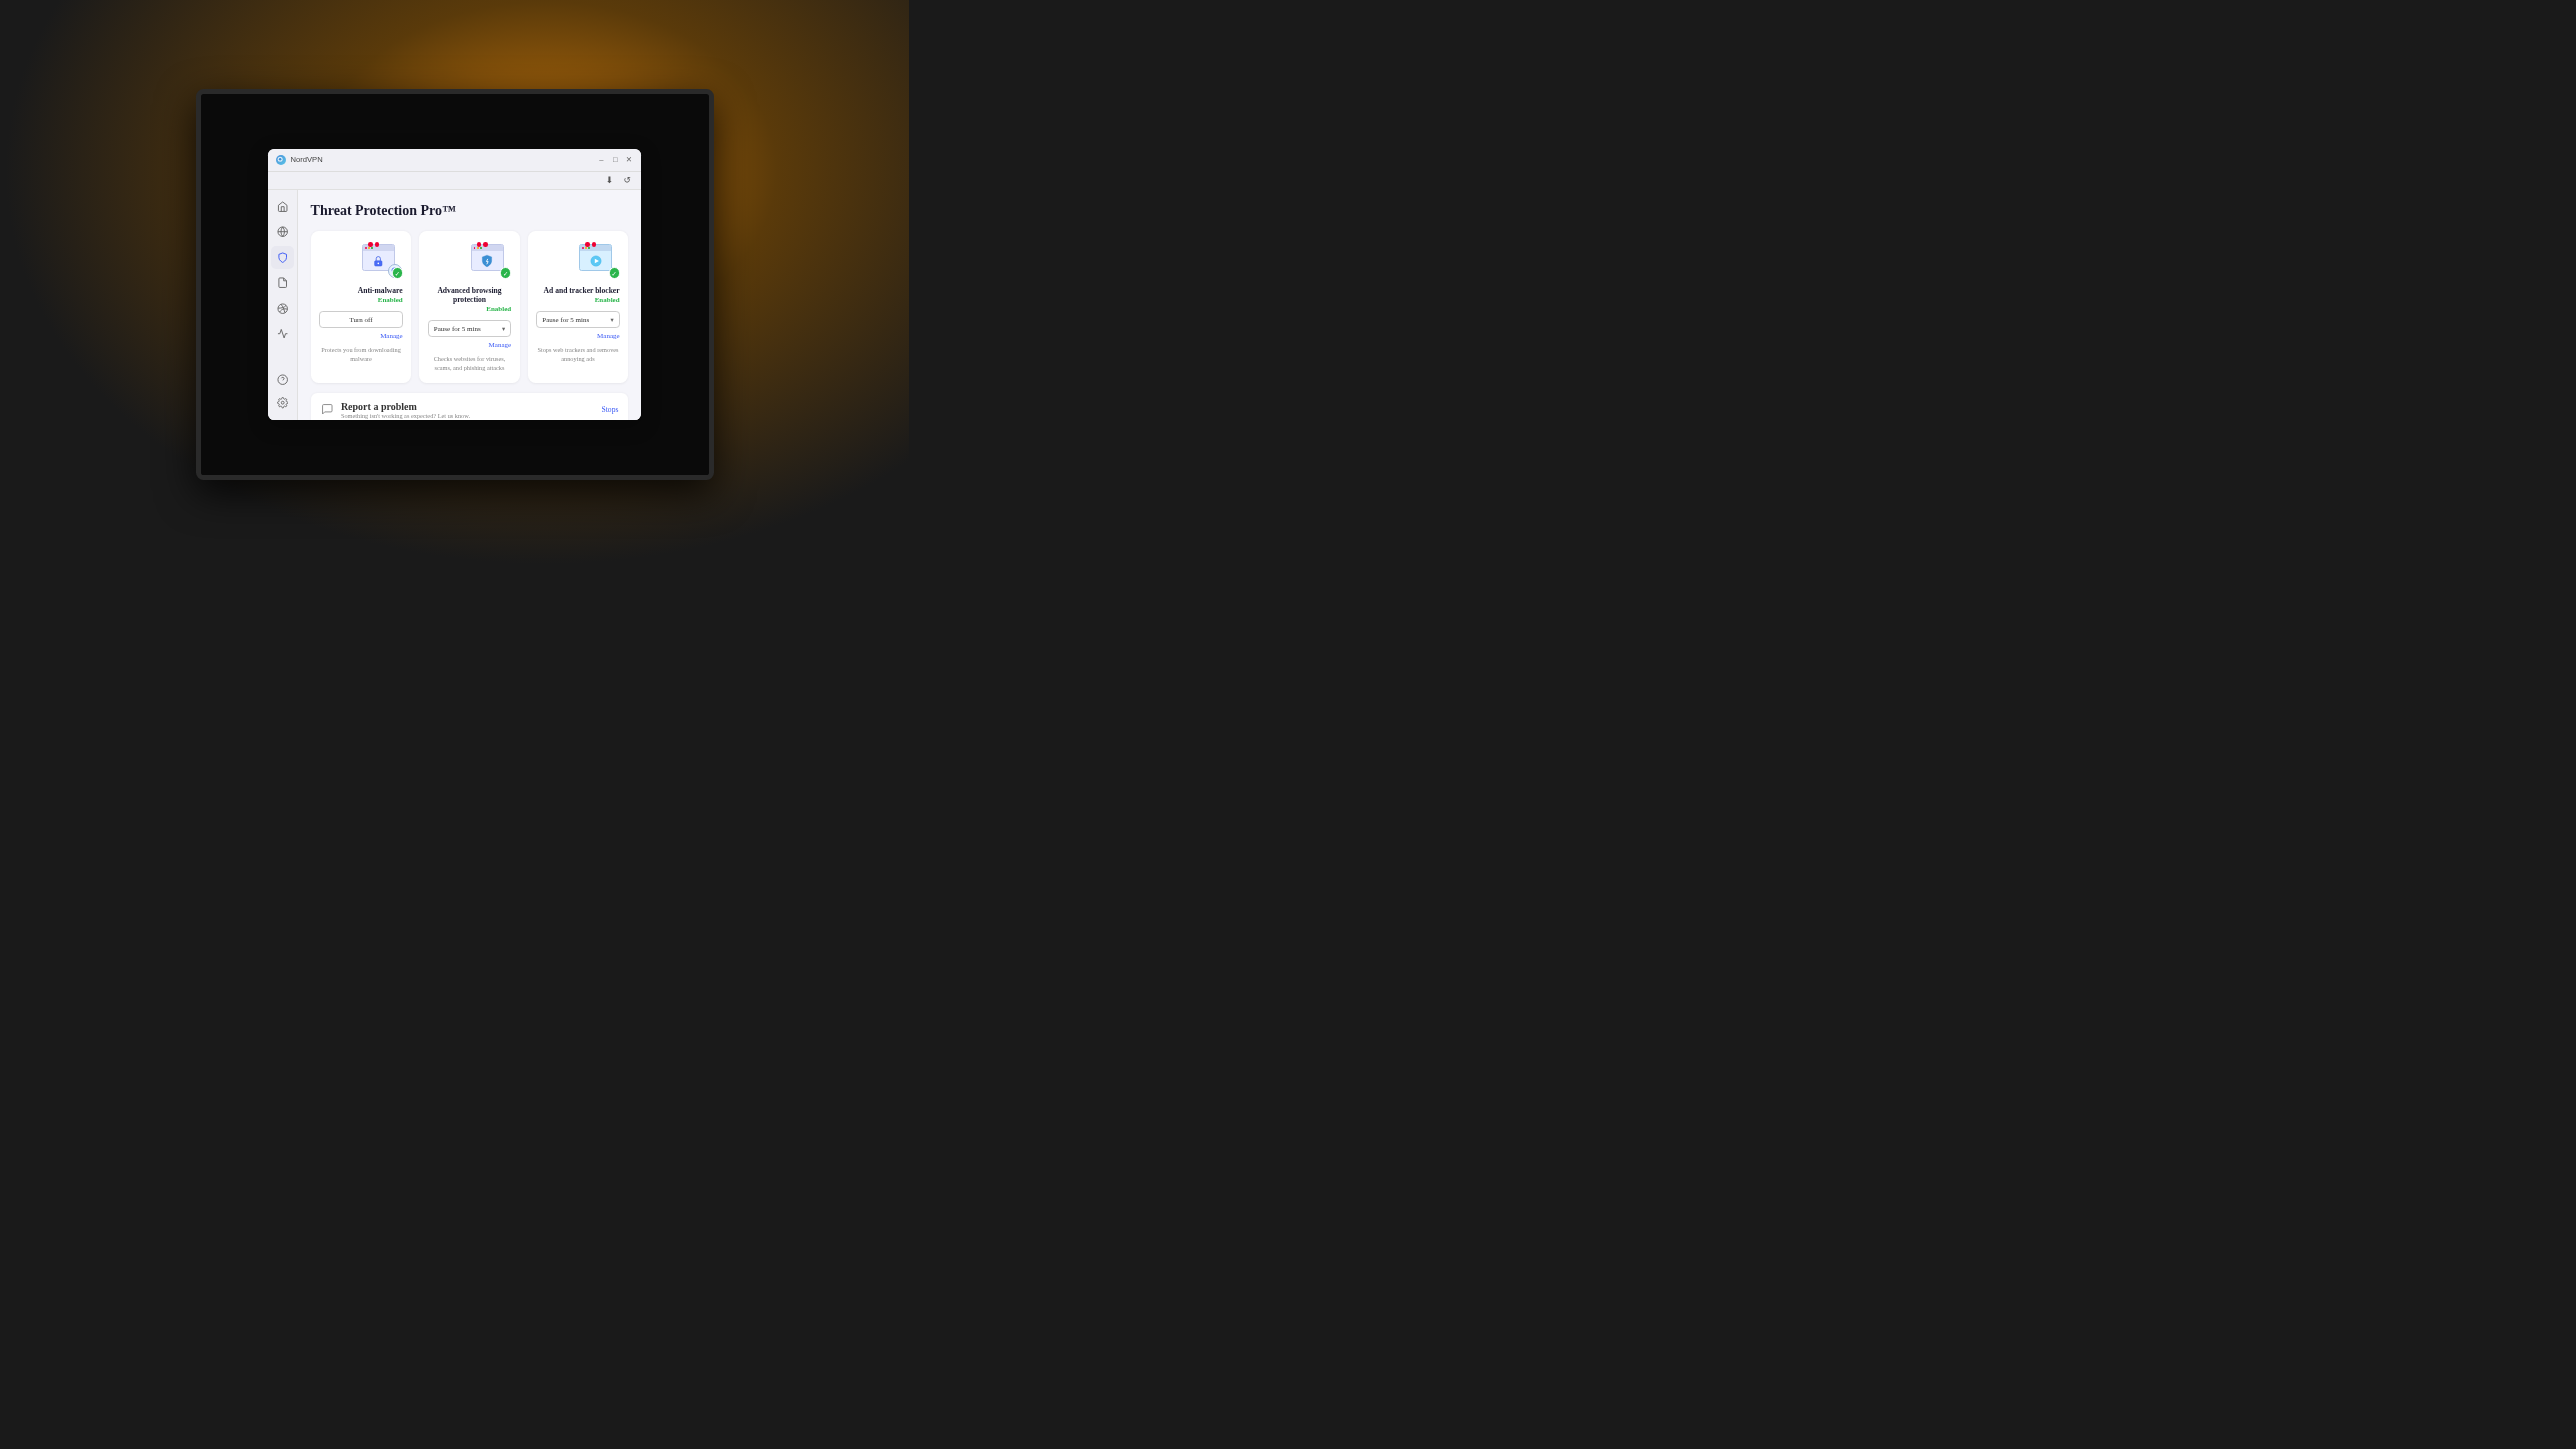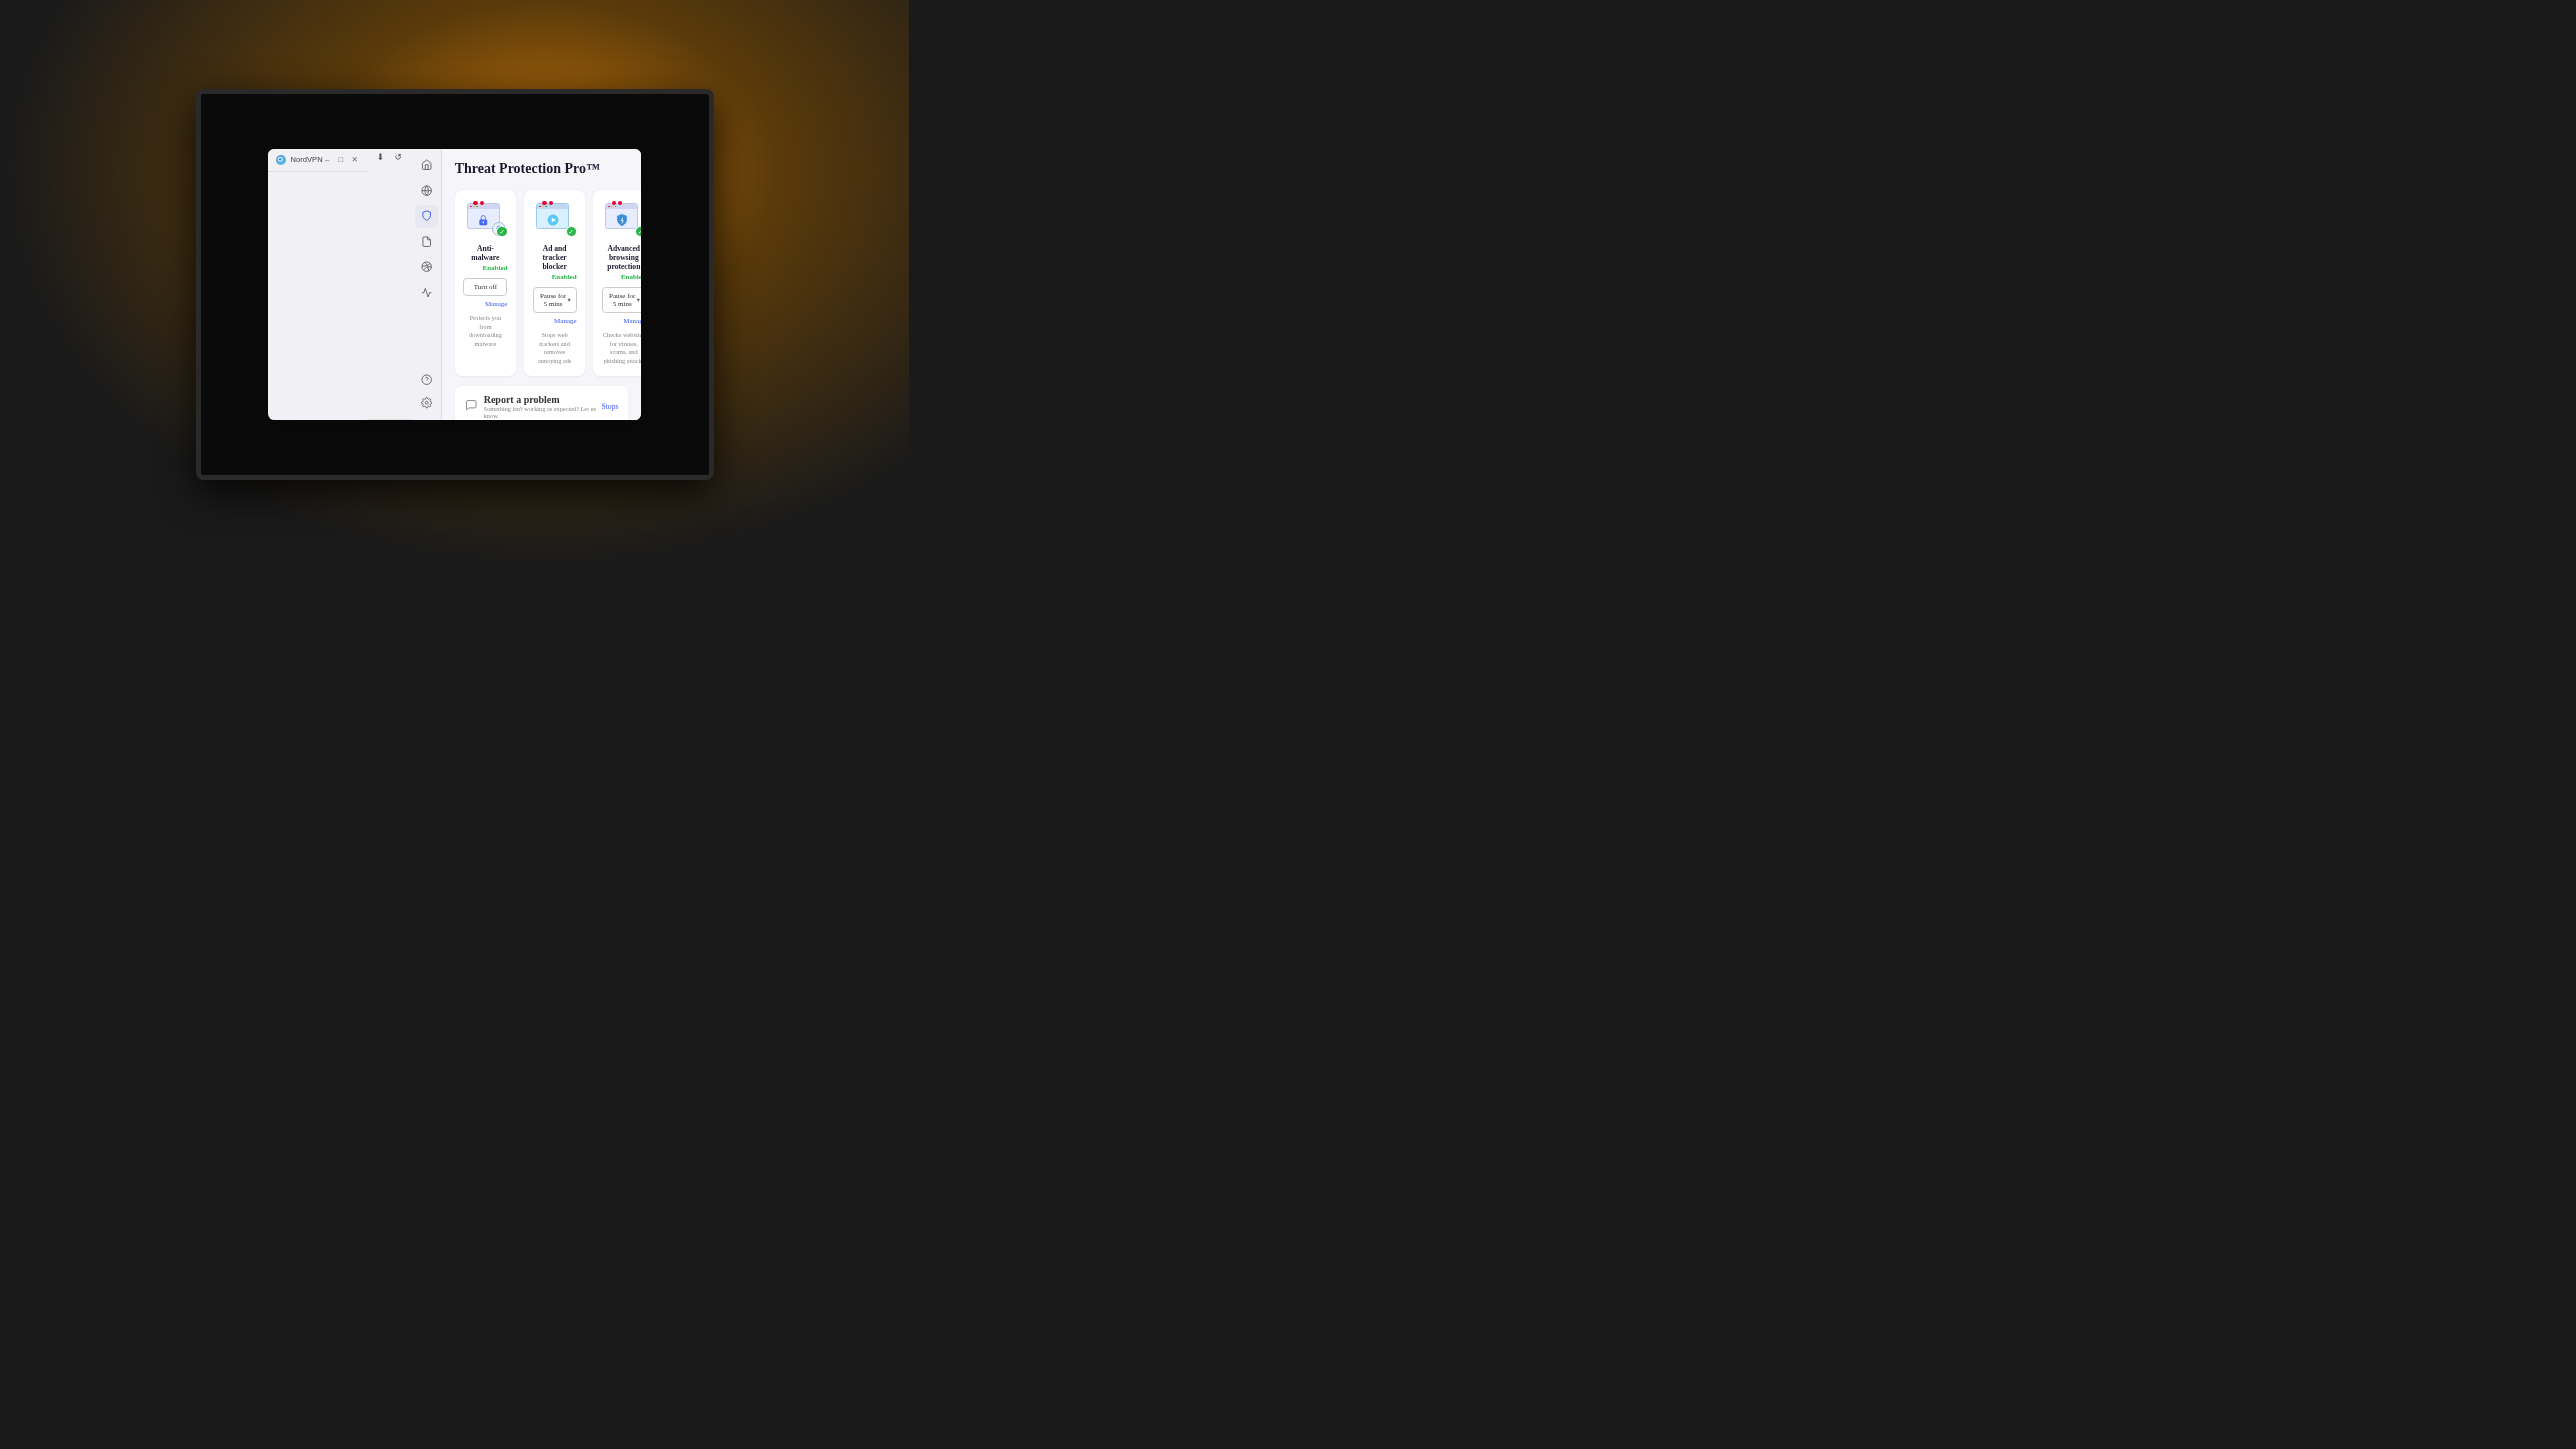--- a/index.html
+++ b/index.html
@@ -38,21 +38,21 @@
     }
 
     
     .app-window {
       width: 373px;
       height: 271px;
       background: #f0f0f5;
       border-radius: 6.3px;
       box-shadow: 0 5px 20px rgba(0,0,0,0.3);
       display: flex;
-      flex-direction: row;
+      flex-direction: column;
       overflow: hidden;
     }
 
     
     .title-bar {
       display: flex;
       align-items: center;
       justify-content: space-between;
       padding: 5px 7.6px;
       background: #f0f0f5;
@@ -463,20 +463,54 @@
             <div class="card-name">Anti-malware</div>
             <div class="card-status">Enabled</div>
             <button class="card-btn-primary">Turn off</button>
             <div class="card-manage-link">Manage</div>
             <div class="card-description">Protects you from downloading malware</div>
           </div>
 
           <div class="feature-card">
             <div class="card-icon-area">
               <div style="position:relative; width:37px; height:32px;">
+                <div style="position:absolute; top:0; left:0; width:33px; height:26.5px; background:#e8ecff; border:0.9px solid #c0c8e8; border-radius:2.5px; overflow:hidden;">
+                  <div style="height:5.7px; background:#d0d6f0; display:flex; align-items:center; padding:0 1.9px; gap:1.3px;">
+                    <div style="width:1.9px;height:1.9px;border-radius:50%;background:#e05;"></div>
+                    <div style="width:1.9px;height:1.9px;border-radius:50%;background:#fa0;"></div>
+                    <div style="width:1.9px;height:1.9px;border-radius:50%;background:#2a2;"></div>
+                  </div>
+                  <div style="display:flex;align-items:center;justify-content:center;height:21px;">
+
+                    <svg width="14" height="14" viewBox="0 0 24 24" fill="#4a6cf7">
+                      <path d="M12 22s8-4 8-10V5l-8-3-8 3v7c0 6 8 10 8 10z" fill="#3b8fd4" stroke="#2a7fc4" stroke-width="0.5"></path>
+                      <path d="M13 9l-2 4h3l-2 4" stroke="white" stroke-width="1.5" fill="none" stroke-linecap="round"></path>
+                    </svg>
+                  </div>
+                </div>
+
+                <div style="position:absolute;top:-1.9px;left:6.3px;width:4.4px;height:4.4px;border-radius:50%;background:#e03;"></div>
+                <div style="position:absolute;top:-1.9px;left:12.6px;width:4.4px;height:4.4px;border-radius:50%;background:#e03;"></div>
+
+                <div class="check-badge" style="bottom:-2.5px;right:-3.8px;">✓</div>
+              </div>
+            </div>
+            <div class="card-name">Advanced browsing protection</div>
+            <div class="card-status">Enabled</div>
+            <button class="card-btn-dropdown">
+              <span>Pause for 5 mins</span>
+              <span class="chevron-down">▾</span>
+            </button>
+            <div class="card-manage-link">Manage</div>
+            <div class="card-description">Checks websites for viruses, scams, and phishing attacks</div>
+          </div>
+
+          <div class="feature-card">
+            <div class="card-icon-area">
+              <div style="position:relative; width:37px; height:32px;">
                 <div style="position:absolute; top:0; left:0; width:33px; height:26.5px; background:#d8f0ff; border:0.9px solid #a0c8e8; border-radius:2.5px; overflow:hidden;">
                   <div style="height:5.7px; background:#c0d8f0; display:flex; align-items:center; padding:0 1.9px; gap:1.3px;">
                     <div style="width:1.9px;height:1.9px;border-radius:50%;background:#e05;"></div>
                     <div style="width:1.9px;height:1.9px;border-radius:50%;background:#fa0;"></div>
                     <div style="width:1.9px;height:1.9px;border-radius:50%;background:#2a2;"></div>
                   </div>
                   <div style="display:flex;align-items:center;justify-content:center;height:21px;">
 
                     <svg width="14" height="14" viewBox="0 0 24 24">
                       <circle cx="12" cy="12" r="9" fill="#5bc8f5" stroke="#3ab0e0" stroke-width="0.5"></circle>
@@ -492,54 +526,20 @@
               </div>
             </div>
             <div class="card-name">Ad and tracker blocker</div>
             <div class="card-status">Enabled</div>
             <button class="card-btn-dropdown">
               <span>Pause for 5 mins</span>
               <span class="chevron-down">▾</span>
             </button>
             <div class="card-manage-link">Manage</div>
             <div class="card-description">Stops web trackers and removes annoying ads</div>
-          </div>
-
-          <div class="feature-card">
-            <div class="card-icon-area">
-              <div style="position:relative; width:37px; height:32px;">
-                <div style="position:absolute; top:0; left:0; width:33px; height:26.5px; background:#e8ecff; border:0.9px solid #c0c8e8; border-radius:2.5px; overflow:hidden;">
-                  <div style="height:5.7px; background:#d0d6f0; display:flex; align-items:center; padding:0 1.9px; gap:1.3px;">
-                    <div style="width:1.9px;height:1.9px;border-radius:50%;background:#e05;"></div>
-                    <div style="width:1.9px;height:1.9px;border-radius:50%;background:#fa0;"></div>
-                    <div style="width:1.9px;height:1.9px;border-radius:50%;background:#2a2;"></div>
-                  </div>
-                  <div style="display:flex;align-items:center;justify-content:center;height:21px;">
-
-                    <svg width="14" height="14" viewBox="0 0 24 24" fill="#4a6cf7">
-                      <path d="M12 22s8-4 8-10V5l-8-3-8 3v7c0 6 8 10 8 10z" fill="#3b8fd4" stroke="#2a7fc4" stroke-width="0.5"></path>
-                      <path d="M13 9l-2 4h3l-2 4" stroke="white" stroke-width="1.5" fill="none" stroke-linecap="round"></path>
-                    </svg>
-                  </div>
-                </div>
-
-                <div style="position:absolute;top:-1.9px;left:6.3px;width:4.4px;height:4.4px;border-radius:50%;background:#e03;"></div>
-                <div style="position:absolute;top:-1.9px;left:12.6px;width:4.4px;height:4.4px;border-radius:50%;background:#e03;"></div>
-
-                <div class="check-badge" style="bottom:-2.5px;right:-3.8px;">✓</div>
-              </div>
-            </div>
-            <div class="card-name">Advanced browsing protection</div>
-            <div class="card-status">Enabled</div>
-            <button class="card-btn-dropdown">
-              <span>Pause for 5 mins</span>
-              <span class="chevron-down">▾</span>
-            </button>
-            <div class="card-manage-link">Manage</div>
-            <div class="card-description">Checks websites for viruses, scams, and phishing attacks</div>
           </div>
 
         </div>
 
         <div class="report-bar">
           <div class="report-left">
             <div class="report-icon">
               <svg width="12.6" height="12.6" viewBox="0 0 24 24" fill="none" stroke="#888" stroke-width="1.8">
                 <path d="M21 15a2 2 0 01-2 2H7l-4 4V5a2 2 0 012-2h14a2 2 0 012 2z"></path>
               </svg>

